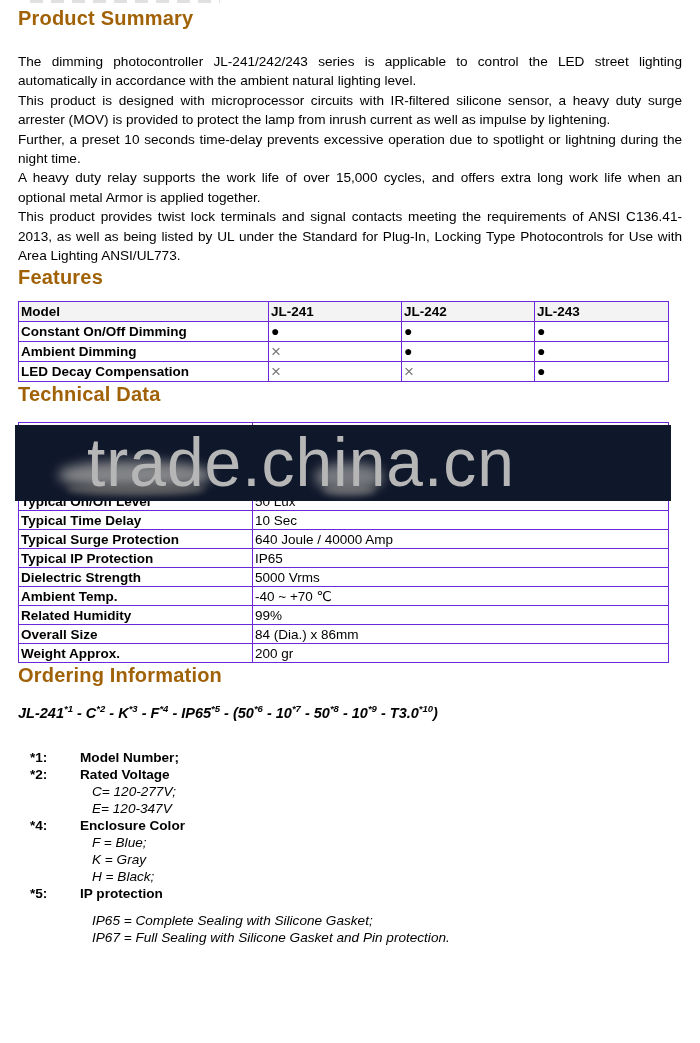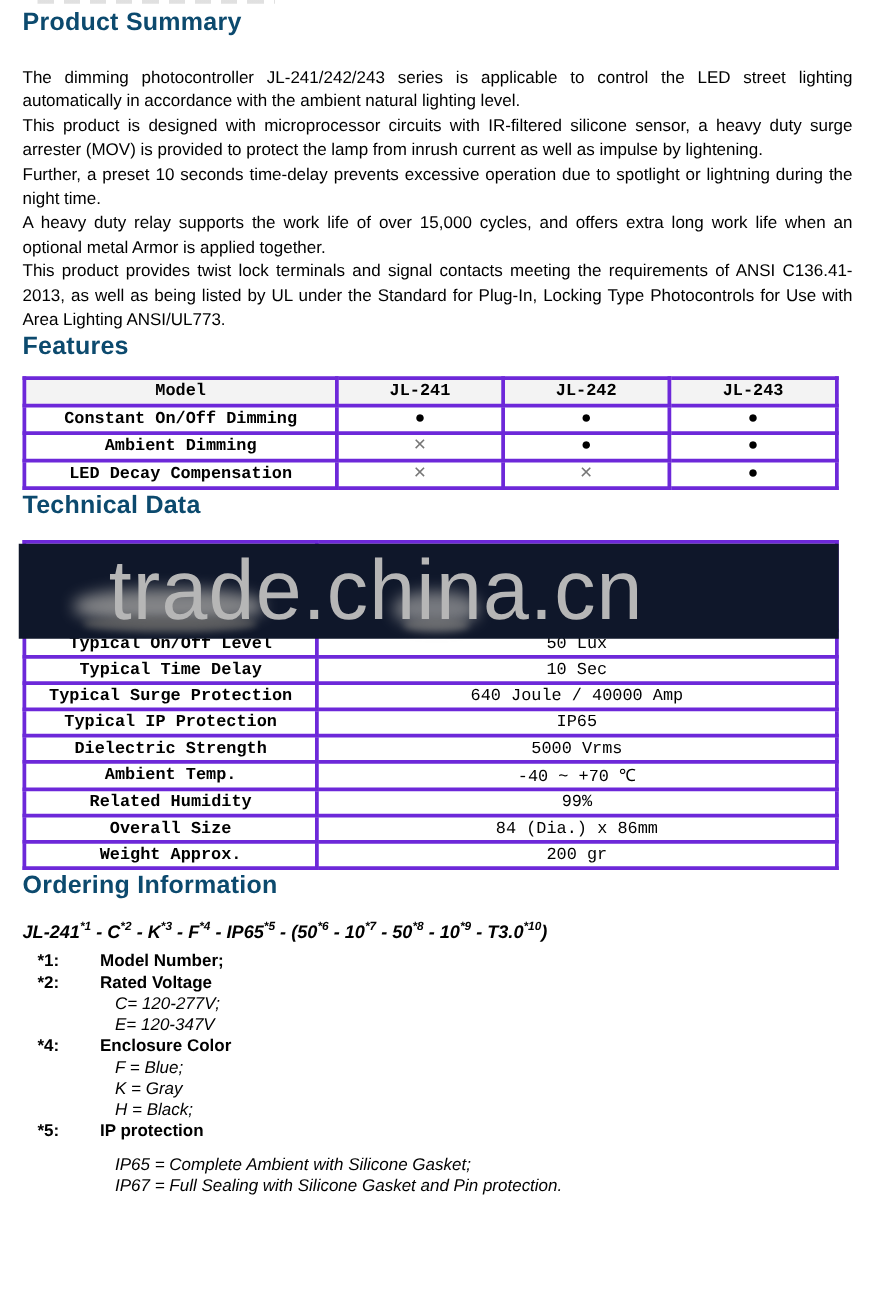--- a/index.html
+++ b/index.html
@@ -7,31 +7,31 @@
     position:relative;width:700px;height:1043px;overflow:hidden;background:#fff;
     font-family:"Liberation Sans","DejaVu Sans",sans-serif;color:#000;
   }
   .content{padding:6px 18px 0 18px;}
   .edge-artifact{
     position:absolute;top:0;left:30px;width:190px;height:3px;opacity:.45;
     background:repeating-linear-gradient(90deg,#bbb 0 13px,transparent 13px 21px);
   }
   h2.heading{
     margin:0;font-size:20px;line-height:24px;font-weight:bold;
-    color:#0c4a6e;letter-spacing:.2px;
+    color:#a16207;letter-spacing:.2px;
   }
   
   .summary{margin-top:22px;width:664px;font-size:13.6px;line-height:19.4px;text-align:justify;}
   .summary p{margin:0;}
   
   .features-title{margin-top:31px;}
   table.grid{border-collapse:collapse;table-layout:fixed;width:650px;margin-top:12px;}
   table.grid td,table.grid th{
-    border:3px solid #6d28d9;padding:0 2px;height:19px;text-align:center;vertical-align:middle;
-    font-size:13.5px;overflow:hidden;white-space:nowrap;font-family:Liberation Mono, monospace;
+    border:1px solid #6d28d9;padding:0 2px;height:19px;text-align:left;vertical-align:middle;
+    font-size:13.5px;overflow:hidden;white-space:nowrap;
   }
   table.grid th{font-weight:bold;background:#f3f3f3;}
   td.lbl{font-weight:bold;}
   .sym{font-size:14px;line-height:1;}
   .sym.cross{font-size:17px;color:#777;font-weight:normal;}
   
   .tech-title{margin-top:22px;}
   .techwrap{position:relative;margin-top:14px;width:650px;}
   table.tech{margin-top:16px;}
   table.tech td{height:18px;}
@@ -47,21 +47,21 @@
   .smudge.s2b{left:308px;top:60px;width:52px;height:10px;background:#787878;filter:blur(3px);opacity:.7;}
   .watermark{
     position:absolute;left:72px;top:2px;z-index:3;
     font-size:68px;line-height:70px;color:#b6b6b6;letter-spacing:1px;
     transform:scaleX(.97);transform-origin:left top;white-space:nowrap;
   }
   
   .ord-title{margin-top:23px;}
   .code{margin-top:12px;font-size:14.5px;line-height:19px;font-weight:bold;font-style:italic;white-space:nowrap;}
   .code sup{font-size:9.5px;}
-  .olist{margin-top:4px;font-size:13.6px;line-height:17px;}
+  .olist{margin-top:26px;font-size:13.6px;line-height:17px;}
   .oitem .num{display:inline-block;width:62px;padding-left:12px;box-sizing:border-box;font-weight:bold;}
   .oitem .olabel{font-weight:bold;}
   .osub{margin-left:74px;font-style:italic;}
   .ogap{height:10px;}
 </style>
 </head>
 <body>
 
 <div class="page">
   <div class="edge-artifact"></div>
@@ -187,19 +187,19 @@
       </div>
       <div class="oitem">
         <span class="num">*4:</span><span class="olabel">Enclosure Color</span>
         <div class="osub">F = Blue;</div>
         <div class="osub">K = Gray</div>
         <div class="osub">H = Black;</div>
       </div>
       <div class="oitem">
         <span class="num">*5:</span><span class="olabel">IP protection</span>
         <div class="ogap"></div>
-        <div class="osub">IP65 = Complete Ambient with Silicone Gasket;</div>
+        <div class="osub">IP65 = Complete Sealing with Silicone Gasket;</div>
         <div class="osub">IP67 = Full Sealing with Silicone Gasket and Pin protection.</div>
       </div>
     </div>
 
   </div>
 </div>
 
 </body></html>

